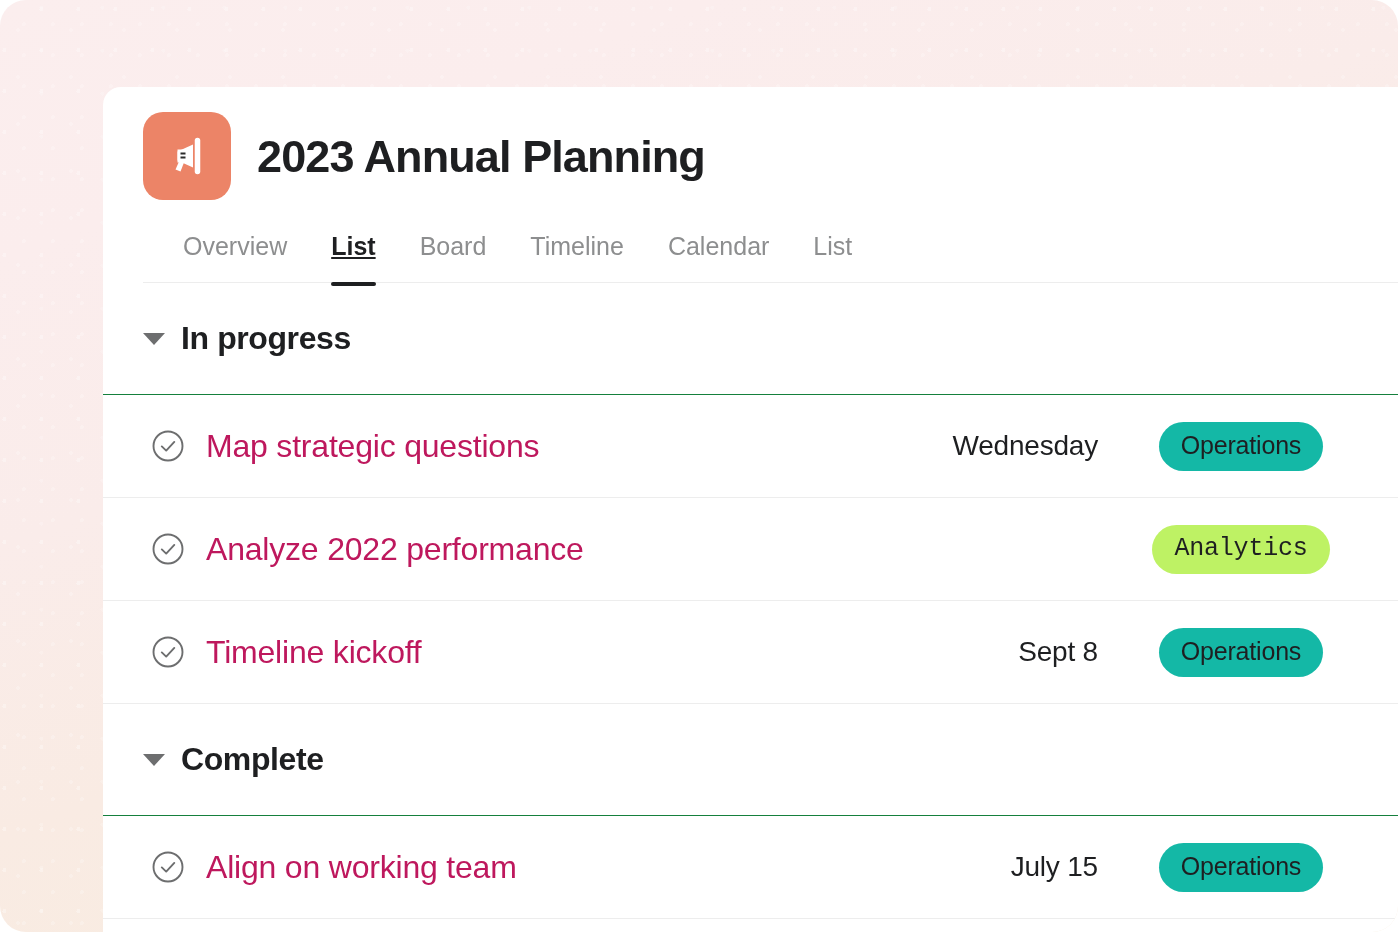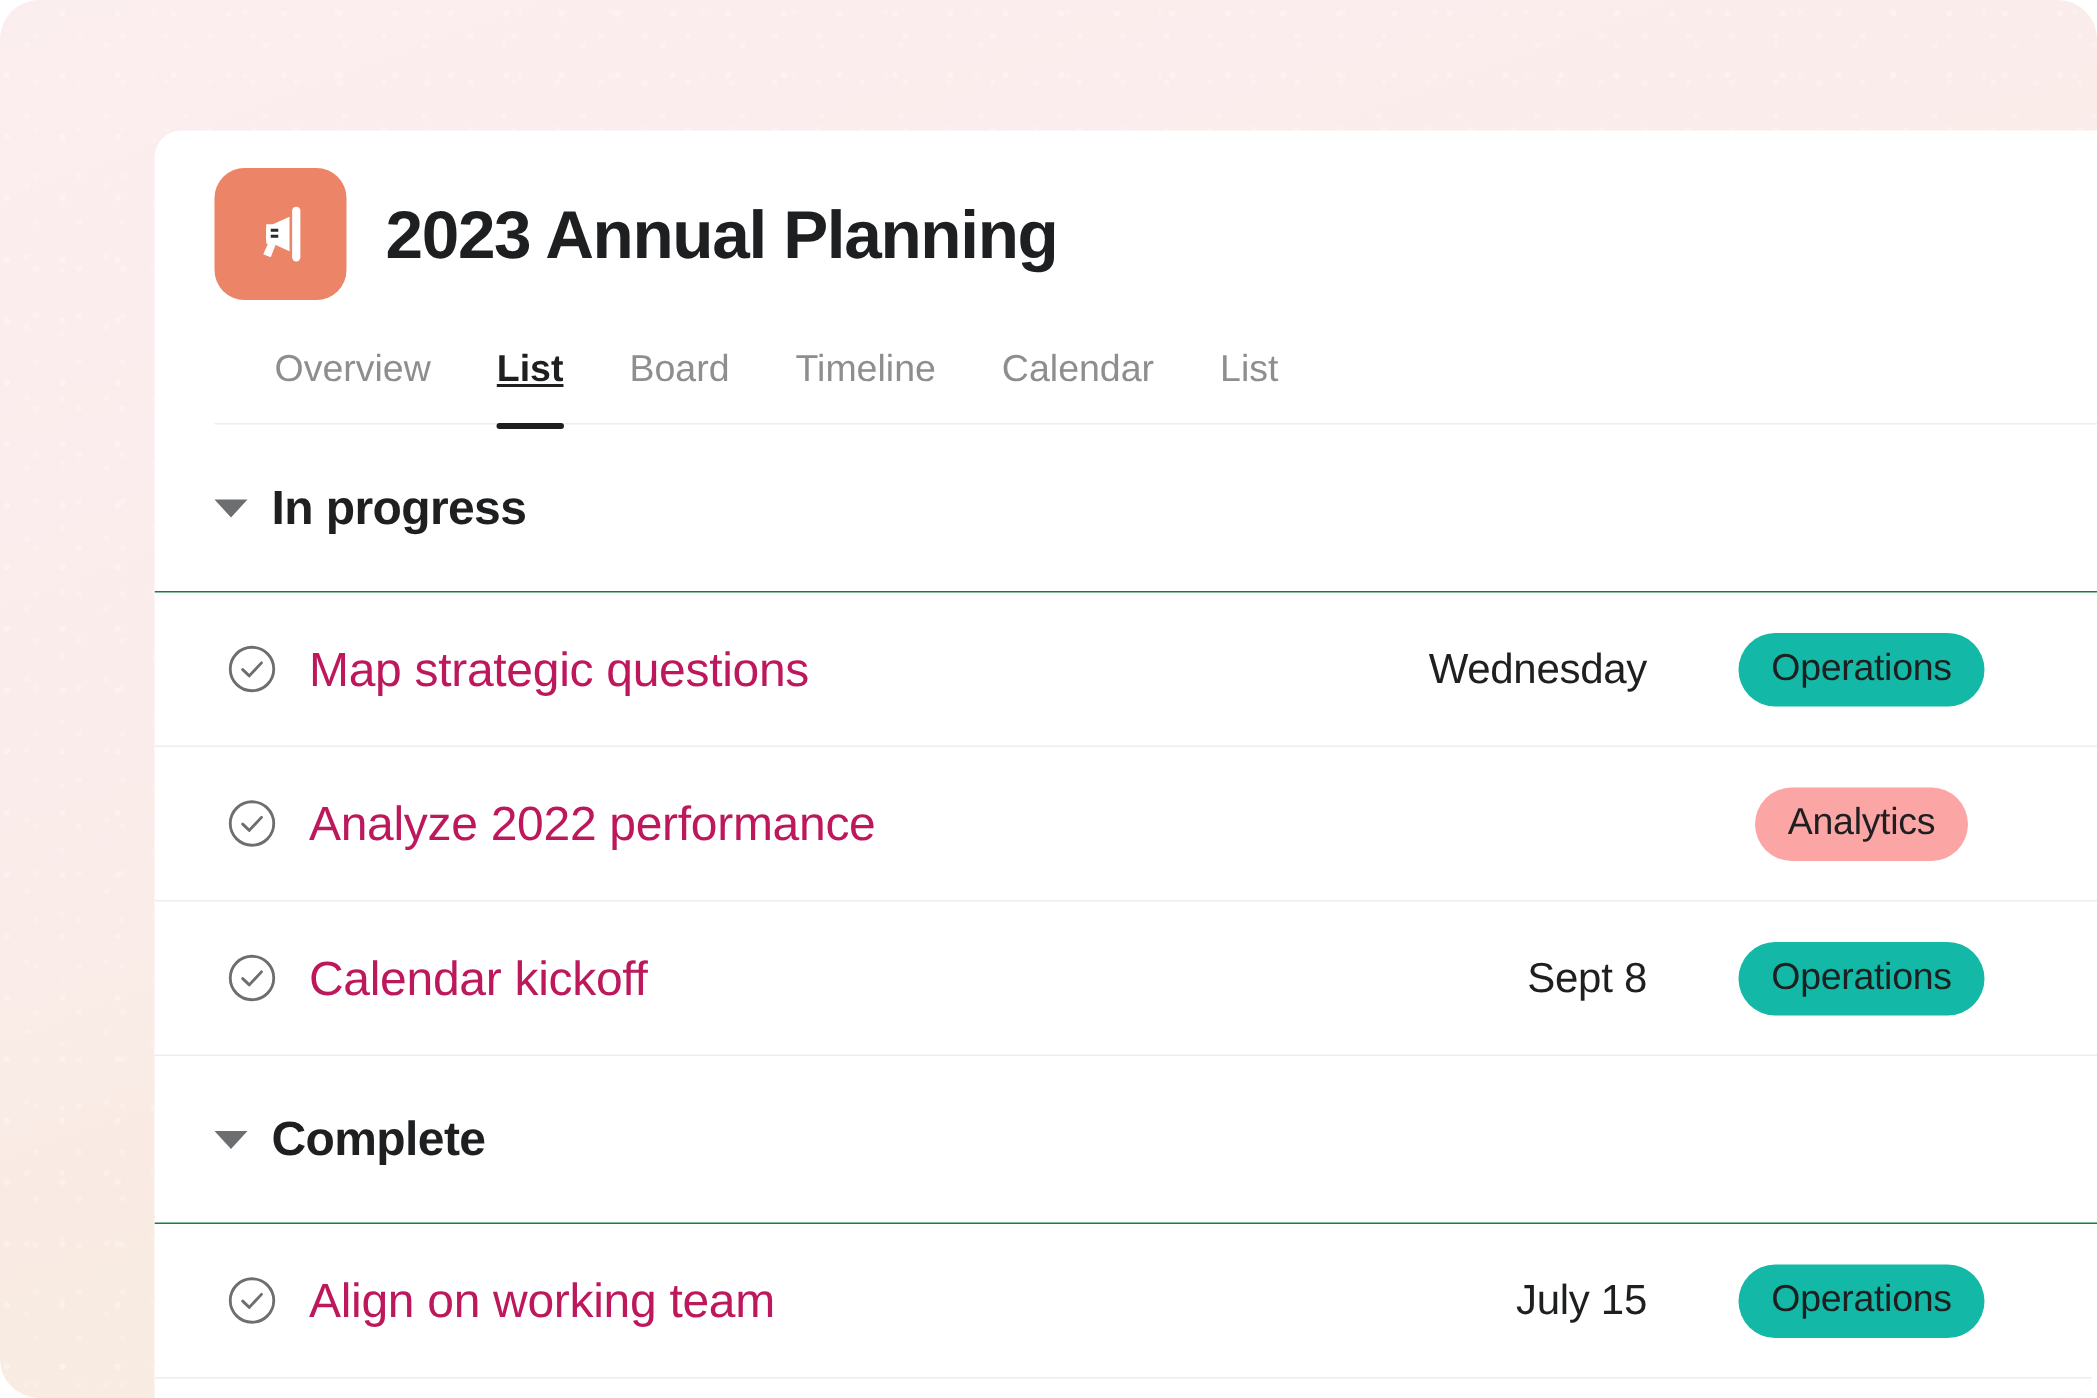--- a/index.html
+++ b/index.html
@@ -204,21 +204,21 @@
     display: inline-block;
     padding: 9px 22px 11px;
     border-radius: 999px;
     font-size: 25px;
     letter-spacing: -0.2px;
     color: #1e1f21;
     white-space: nowrap;
     cursor: pointer;
   }
   .tag.tone-peach { background: #14b8a6; }
-  .tag.tone-coral { background: #fca5a5; }
+  .tag.tone-coral { background: #bef264; font-family: Liberation Mono, monospace; }
 </style>
 </head>
 <body>
 
 <div class="stage">
   <div class="card">
 
     <div class="card-header">
       <div class="title-row">
         <div class="app-icon">
@@ -277,21 +277,21 @@
       </span>
     </div>
 
     <div class="task-row">
       <span class="check-icon">
         <svg width="34" height="34" viewBox="0 0 34 34" aria-hidden="true">
           <circle cx="17" cy="17" r="14.5" fill="none" stroke="#6d6e6f" stroke-width="1.9"></circle>
           <path d="M10.8 17.4 L15.2 21.6 L23.3 12.9" fill="none" stroke="#6d6e6f" stroke-width="1.9" stroke-linecap="round" stroke-linejoin="round"></path>
         </svg>
       </span>
-      <span class="task-name">Calendar kickoff</span>
+      <span class="task-name">Timeline kickoff</span>
       <span class="task-date">Sept 8</span>
       <span class="tag-cell">
         <span class="tag tone-peach">Operations</span>
       </span>
     </div>
 
     <div class="group-header">
       <div class="caret"></div>
       <div class="group-title">Complete</div>
     </div>

